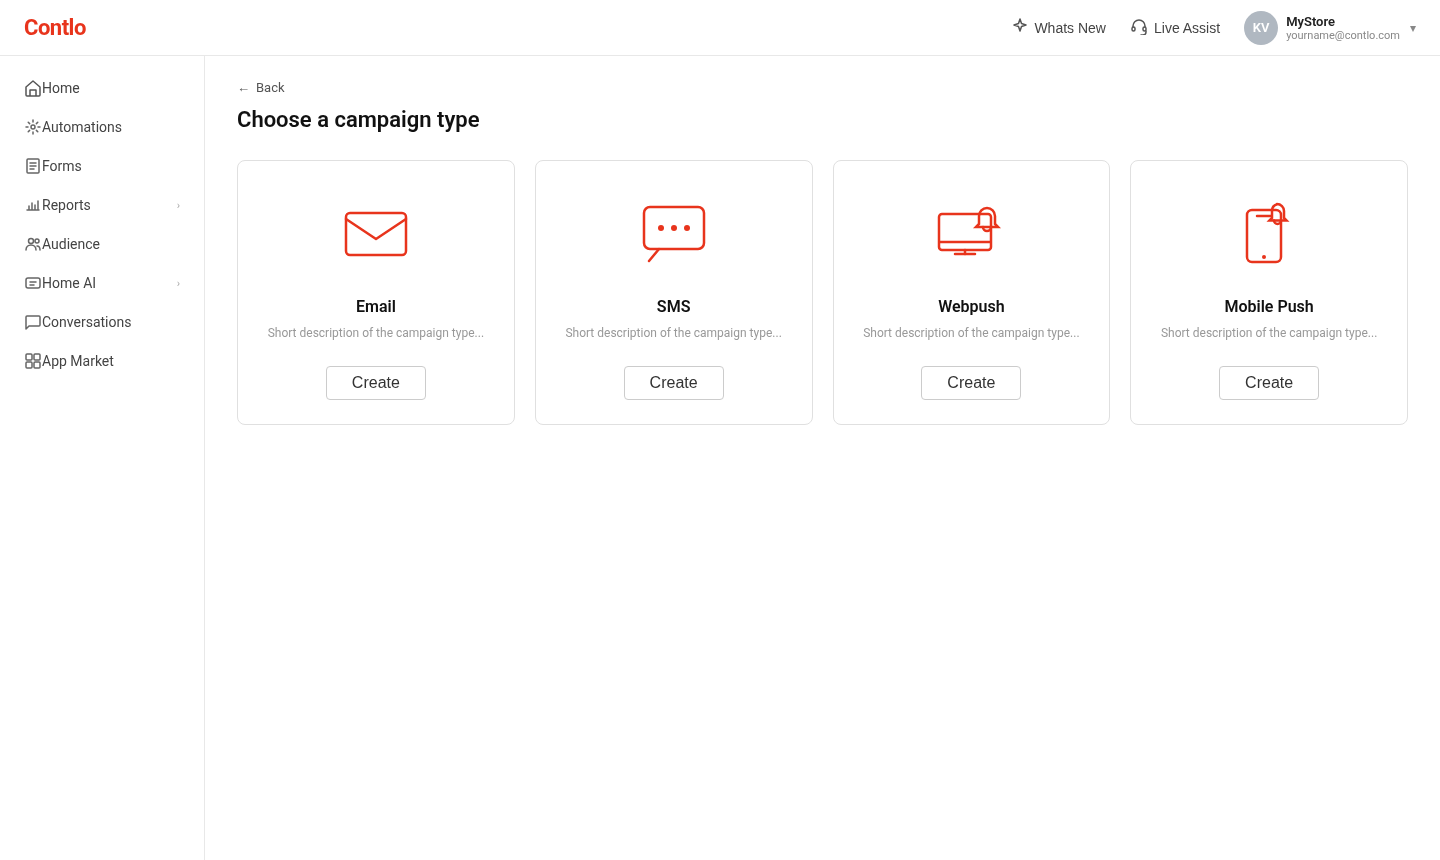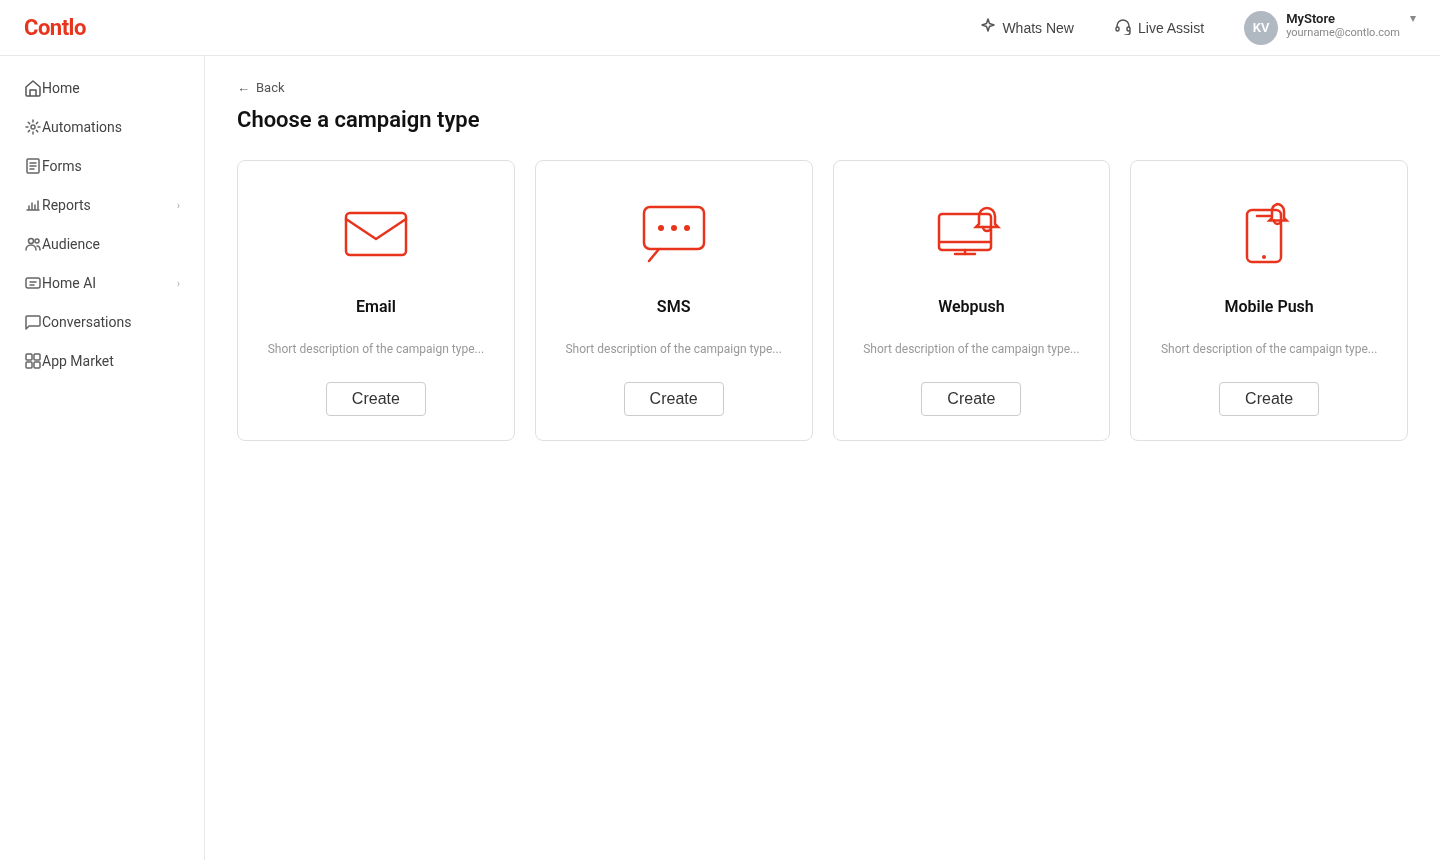--- a/index.html
+++ b/index.html
@@ -20,35 +20,35 @@
     }
     .logo {
       font-size: 22px;
       font-weight: 700;
       color: #e8341c;
       letter-spacing: -0.5px;
     }
     .header-right {
       display: flex;
       align-items: center;
-      gap: 40px;
+      gap: 24px;
     }
     .header-btn {
       display: flex;
       align-items: center;
       gap: 6px;
       font-size: 14px;
       color: #444;
       cursor: pointer;
       background: none;
       border: none;
     }
     .user-area {
       display: flex;
-      align-items: flex-start;
+      align-items: center;
       gap: 8px;
       cursor: pointer;
     }
     .avatar {
       width: 34px;
       height: 34px;
       border-radius: 50%;
       background: #b0b8c1;
       color: #fff;
       display: flex;
@@ -149,21 +149,21 @@
       height: 80px;
       display: flex;
       align-items: center;
       justify-content: center;
       margin-bottom: 24px;
     }
     .card-title {
       font-size: 16px;
       font-weight: 600;
       color: #111;
-      margin-bottom: 24px;
+      margin-bottom: 8px;
     }
     .card-desc {
       font-size: 12px;
       color: #999;
       margin-bottom: 24px;
       line-height: 1.5;
     }
     .create-btn {
       padding: 7px 25px;
       border: 1px solid #ccc;

